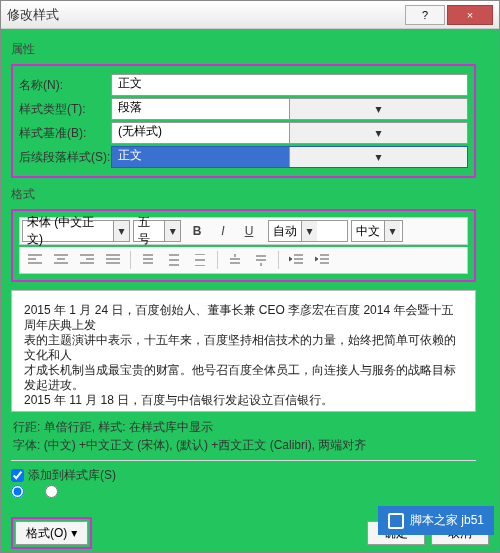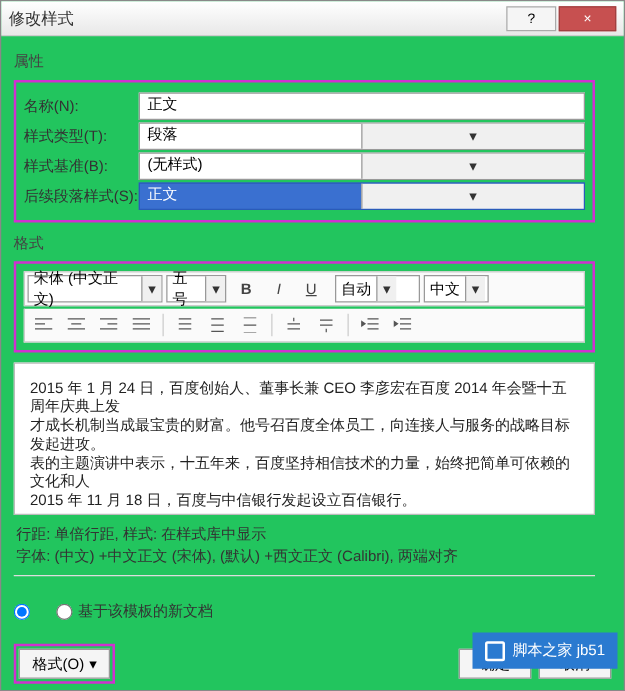--- a/index.html
+++ b/index.html
@@ -91,21 +91,21 @@
             <span>宋体 (中文正文)</span>
             <span class="cbtn">▾</span>
           </div>
         <div class="fcombo" style="width:48px">
             <span>五号</span>
             <span class="cbtn">▾</span>
           </div>
         <span class="tbtn" style="font-weight:bold">B</span>
         <span class="tbtn" style="font-style:italic">I</span>
         <span class="tbtn" style="text-decoration:underline">U</span>
-        <div class="fcombo" style="width:68px;margin-left:6px">
+        <div class="fcombo" style="width:80px;margin-left:6px">
             <span>自动</span>
             <span class="cbtn">▾</span>
           </div>
         <div class="fcombo" style="width:52px">
             <span>中文</span>
             <span class="cbtn">▾</span>
           </div>
       </div>
       <div class="fmtbar2">
         <span class="tbtn">
@@ -165,42 +165,44 @@
             <svg width="14" height="12">
               <path d="M5 1h9M5 5h9M5 9h9M0 3l3 2-3 2z" stroke="#555" fill="#555"></path>
             </svg>
           </span>
       </div>
     </div>
 
     <div class="preview">
       <div class="pv-body">
         <div>2015 年 1 月 24 日，百度创始人、董事长兼 CEO 李彦宏在百度 2014 年会暨十五周年庆典上发</div>
+        <div>表的主题演讲中表示，十五年来，百度坚持相信技术的力量，始终把简单可依赖的文化和人</div>
         <div>才成长机制当成最宝贵的财富。他号召百度全体员工，向连接人与服务的战略目标发起进攻。</div>
-        <div>表的主题演讲中表示，十五年来，百度坚持相信技术的力量，始终把简单可依赖的文化和人</div>
         <div>2015 年 11 月 18 日，百度与中信银行发起设立百信银行。</div>
       </div>
 
     </div>
 
     <div class="desc">
       <div>行距: 单倍行距, 样式: 在样式库中显示</div>
       <div>字体: (中文) +中文正文 (宋体), (默认) +西文正文 (Calibri), 两端对齐</div>
     </div>
 
     <hr class="hr">
 
     <div class="opts">
-      <br>
+      <label>
+          <input type="checkbox" checked="" style="">
+          <span>添加到样式库(S)</span>
+        </label><br>
       <label>
           <input type="radio" name="scope" checked="" style="">
         </label>
       <label>
           <input type="radio" name="scope" style="">
-          <span>基于该模板的新文档</span>
         </label>
     </div>
   </div>
 
   <div class="bottom">
     <div class="fmtbtn">
       <button>
           <span>格式(O)</span>
           <span style="margin-left:4px">▾</span>
         </button>

